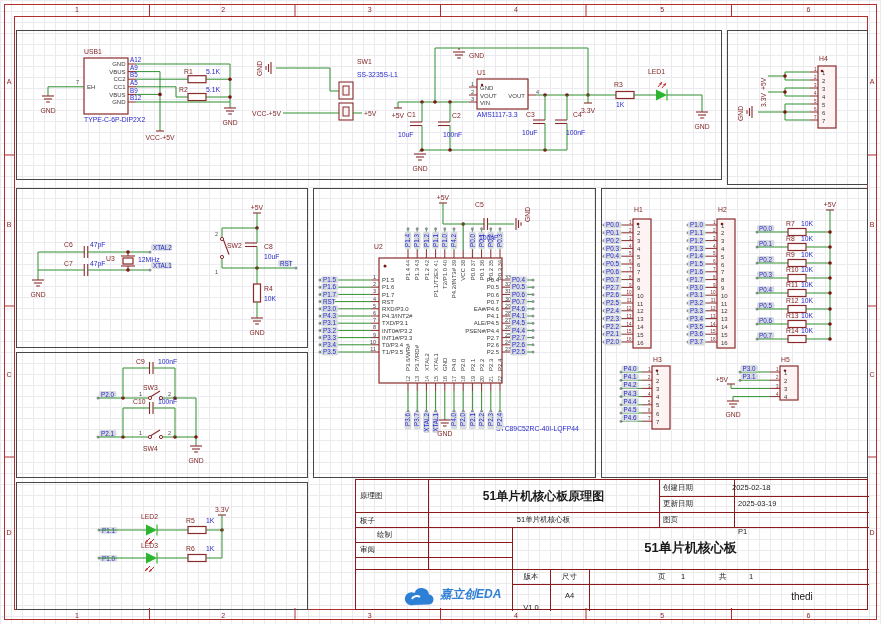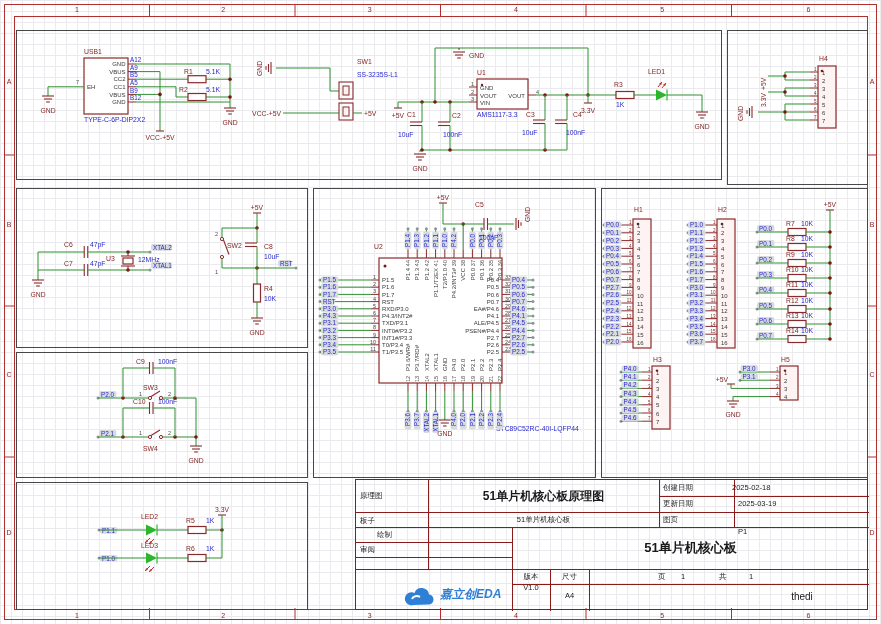--- a/index.html
+++ b/index.html
@@ -1451,21 +1451,21 @@
     <div class="tc" style="left:382px;top:47px">P1</div>
     <div class="tc" style="left:21px;top:50px">绘制</div>
     <div class="tc" style="left:4px;top:65px">审阅</div>
     <div class="tc cc bold" style="left:156px;top:59px;width:357px;font-size:13px">51单片机核心板</div>
     <div class="tc cc" style="left:156px;top:92px;width:38px">版本</div>
     <div class="tc cc" style="left:194px;top:92px;width:39px">尺寸</div>
     <div class="tc" style="left:302px;top:92px">页</div>
     <div class="tc" style="left:325px;top:92px">1</div>
     <div class="tc" style="left:363px;top:92px">共</div>
     <div class="tc" style="left:393px;top:92px">1</div>
-    <div class="tc cc" style="left:156px;top:103px;width:38px">V1.0</div>
+    <div class="tc cc" style="left:156px;top:123px;width:38px">V1.0</div>
     <div class="tc cc" style="left:194px;top:111px;width:39px">A4</div>
     <div class="tc cc" style="left:410px;top:111px;width:72px;font-size:10px">thedi</div>
 
     <svg class="abs" style="left:48px;top:106px" width="32" height="22" viewBox="0 0 32 22">
       <path d="M9,19 a6.5,6.5 0 1,1 1.5,-12 a7.5,7.5 0 0,1 14.5,1.5 a5,5 0 0,1 -1,10 z" fill="#2e7fd6"></path>
       <path d="M8,13 a5,4 0 0,1 8,-2" stroke="#fff" stroke-width="2" fill="none"></path>
     </svg>
     <div class="tc logo-t" style="left:84px;top:106px">嘉立创EDA</div>
   </div>
 </div>

